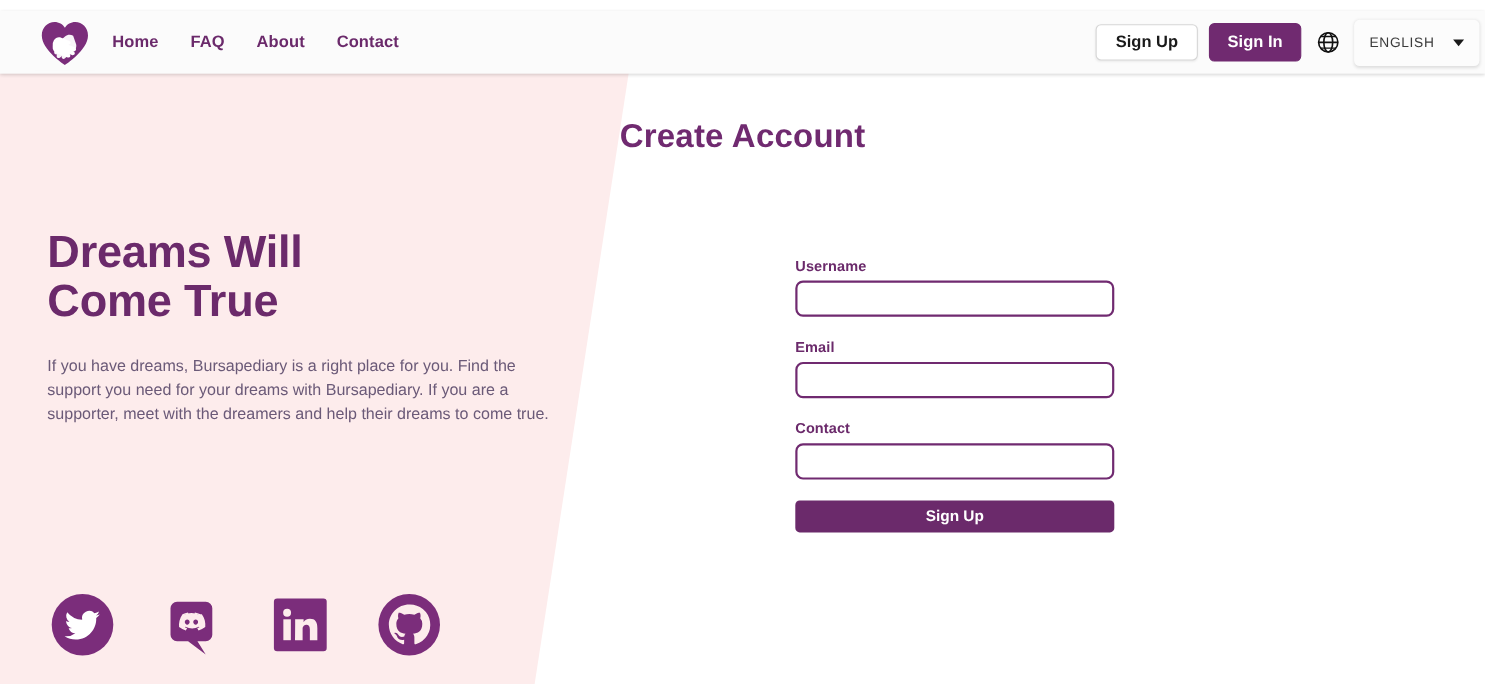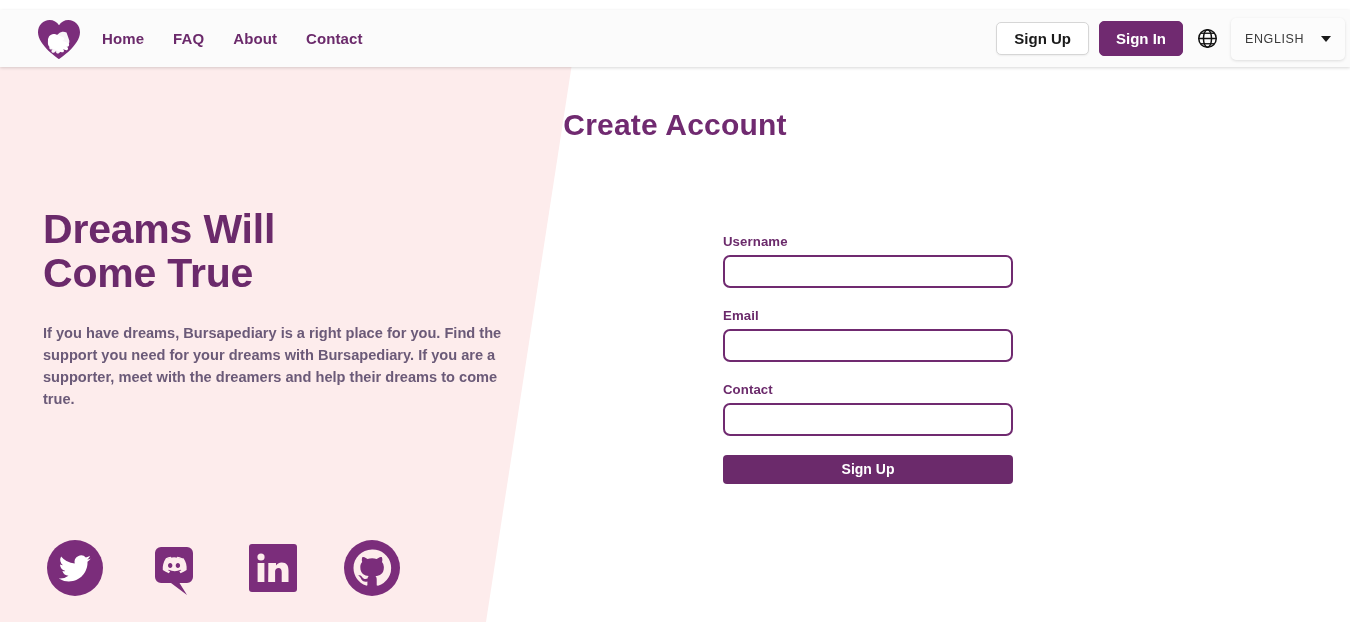--- a/index.html
+++ b/index.html
@@ -132,21 +132,20 @@
     letter-spacing: -0.2px;
   }
   .hero-desc {
     position: absolute;
     left: 43px; top: 265px;
     width: 478px;
     margin: 0;
     font-size: 14.6px;
     line-height: 22px;
     color: #6b5a78;
-    font-weight: bold;
   }
   .socials {
     position: absolute;
     left: 46px; top: 482px;
     display: flex;
     align-items: center;
     gap: 41px;
   }
   .social-link {
     display: block; width: 58px; height: 58px;

